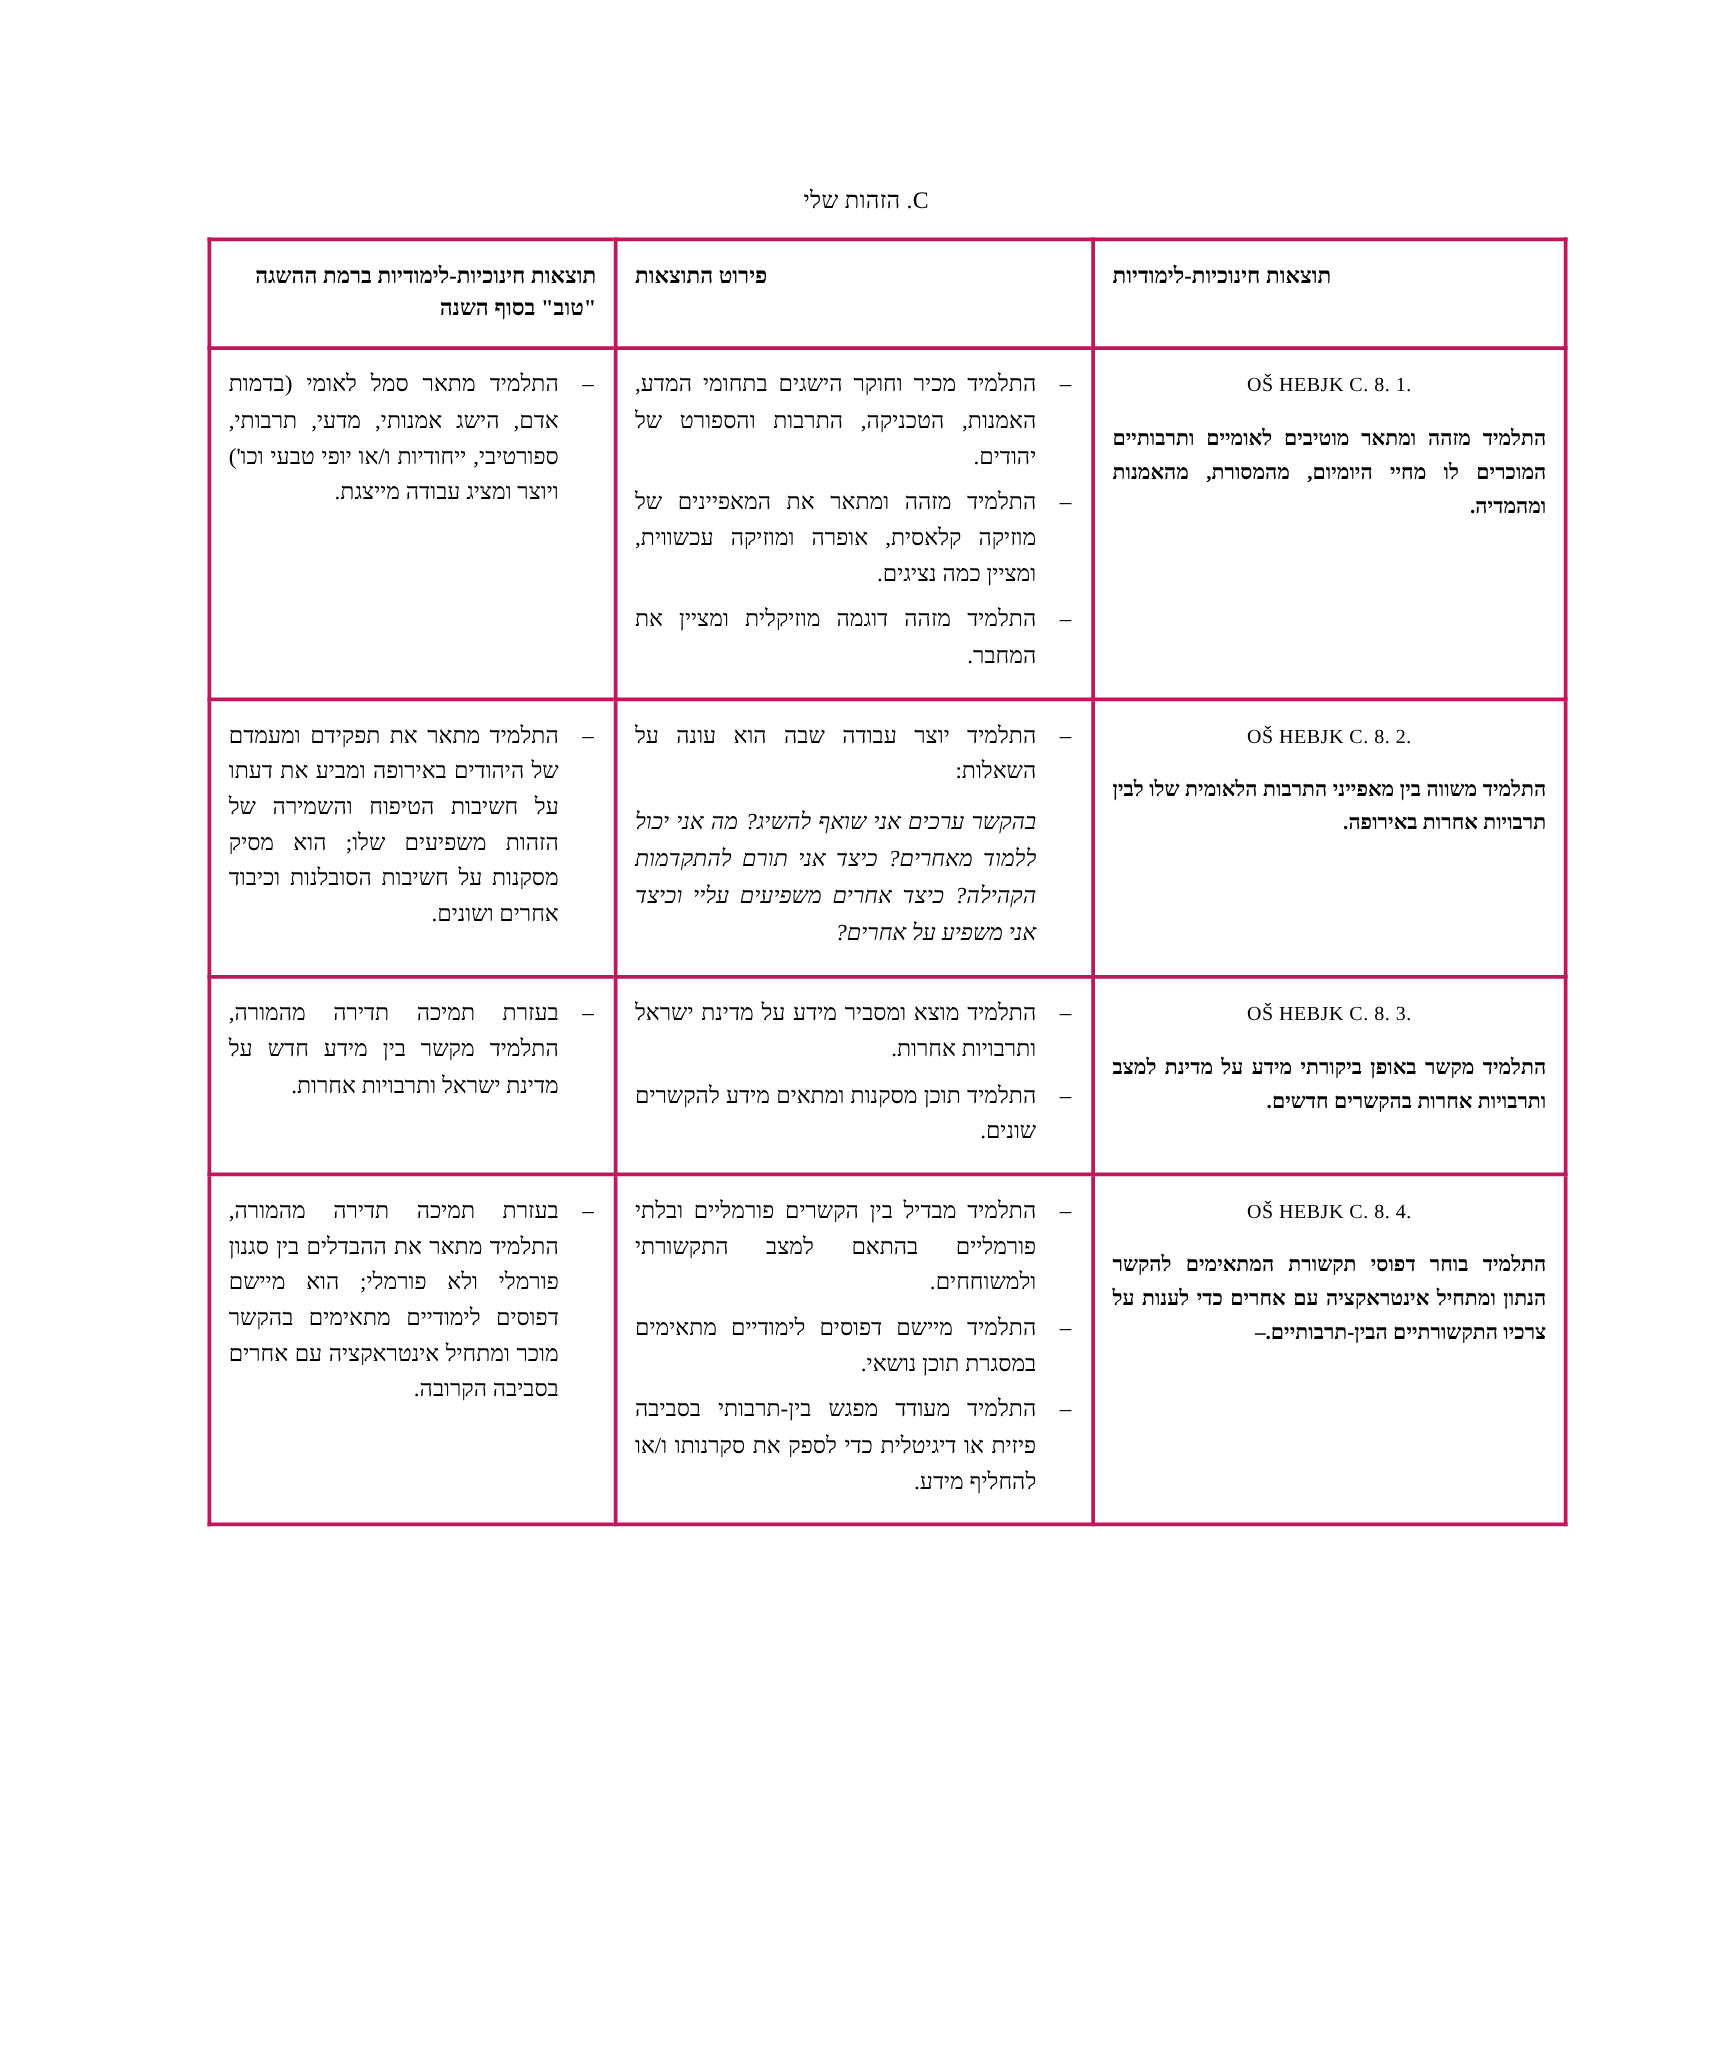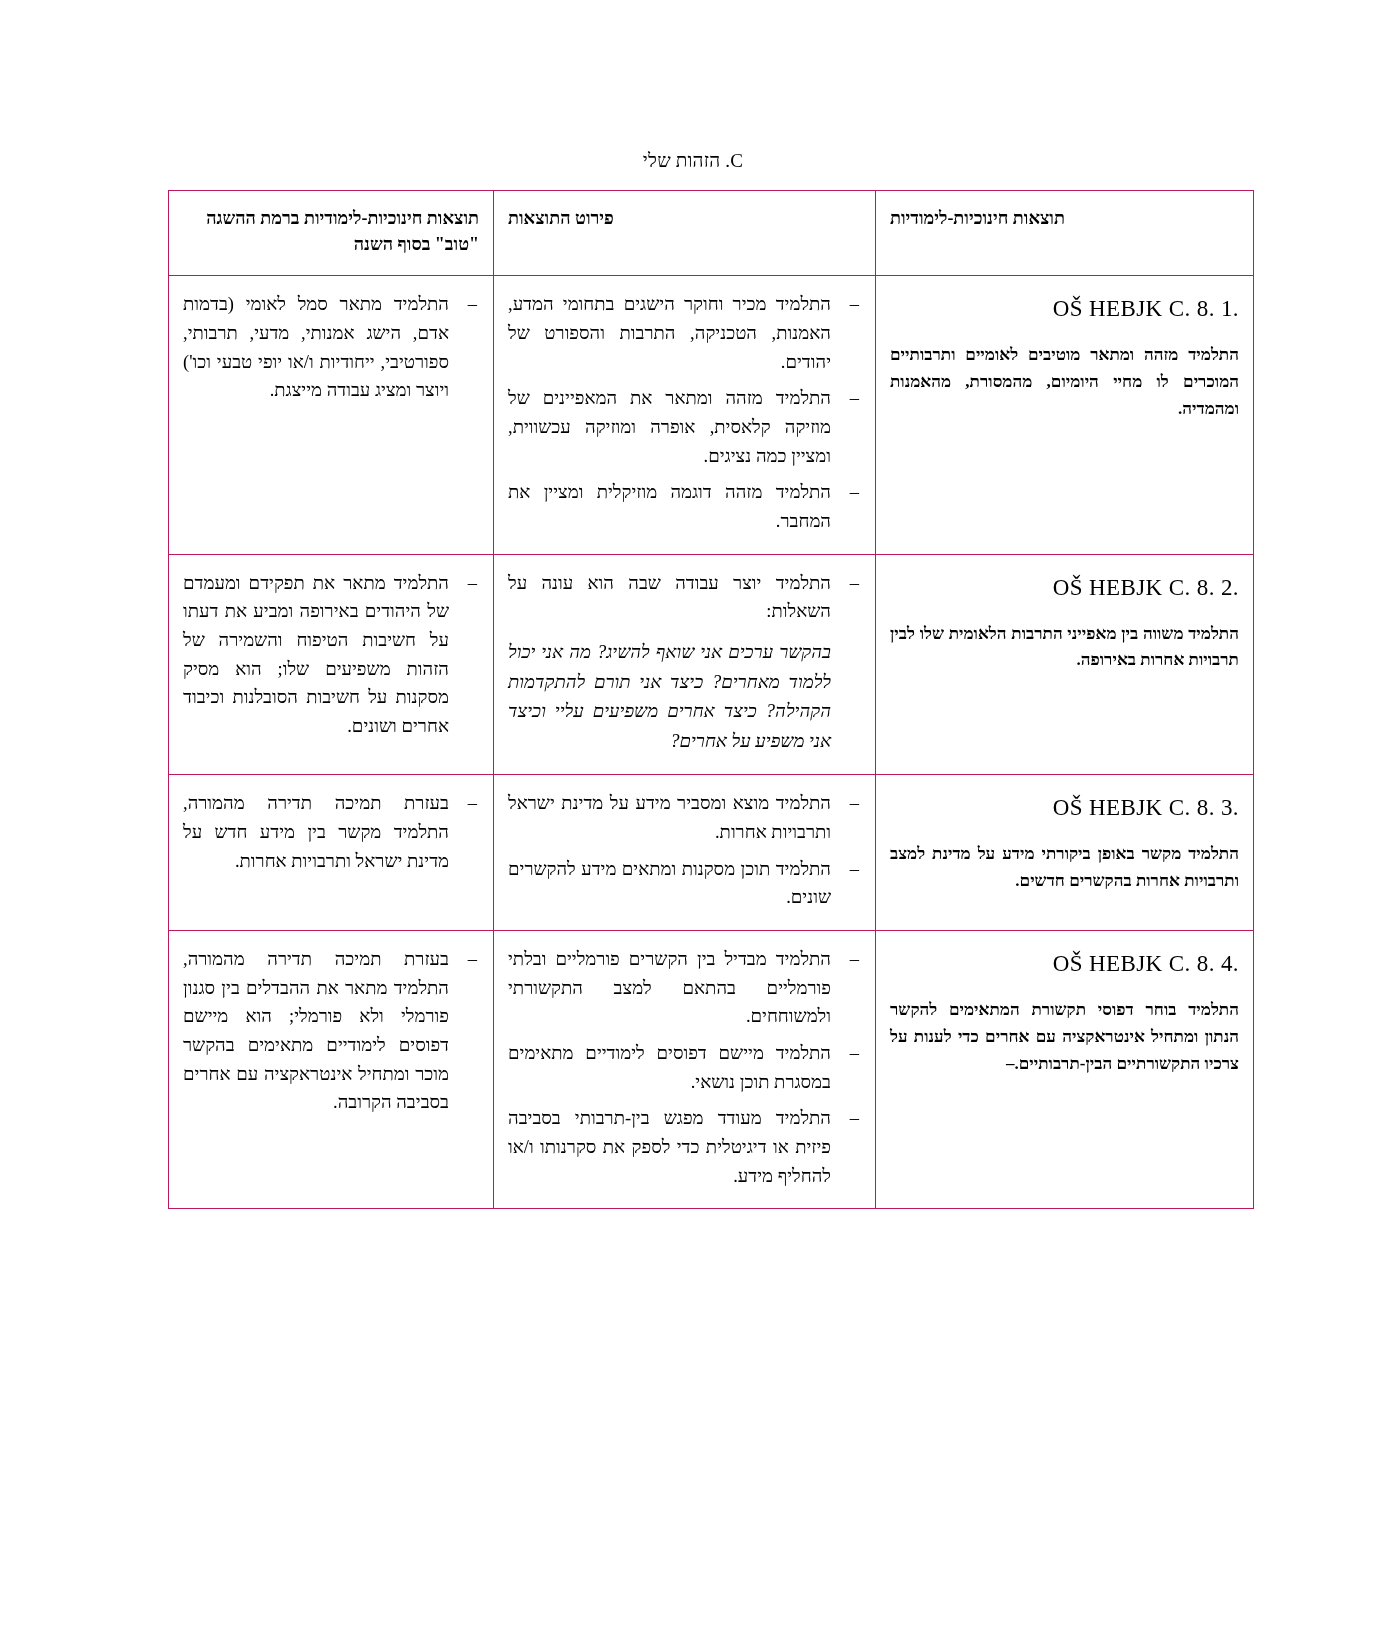--- a/index.html
+++ b/index.html
@@ -30,21 +30,21 @@
     letter-spacing: 0.2px;
   }
   table.outcomes {
     border-collapse: collapse;
     width: 1085px;
     table-layout: fixed;
     direction: rtl;
   }
   table.outcomes th,
   table.outcomes td {
-    border: 1px solid #be185d;
+    border: 3px solid #be185d;
     vertical-align: top;
     padding: 14px 14px 18px 14px;
   }
   col.c-left  { width: 378px; }
   col.c-mid   { width: 382px; }
   col.c-right { width: 325px; }
 
   thead th {
     text-align: left;
     vertical-align: middle;
@@ -57,22 +57,22 @@
   th.h-right {
     text-align: right;
   }
 
   
   td.code-cell {
     vertical-align: top;
   }
   .code-label {
     direction: ltr;
-    text-align: right;
-    font-size: 23px;
+    text-align: center;
+    font-size: 16px;
     font-variant: small-caps;
     margin: 6px 0 20px 0;
     letter-spacing: 0.4px;
     font-family: "Liberation Serif", serif;
   }
   .code-desc {
     direction: rtl;
     text-align: justify;
     text-align-last: right;
     font-size: 17px;

